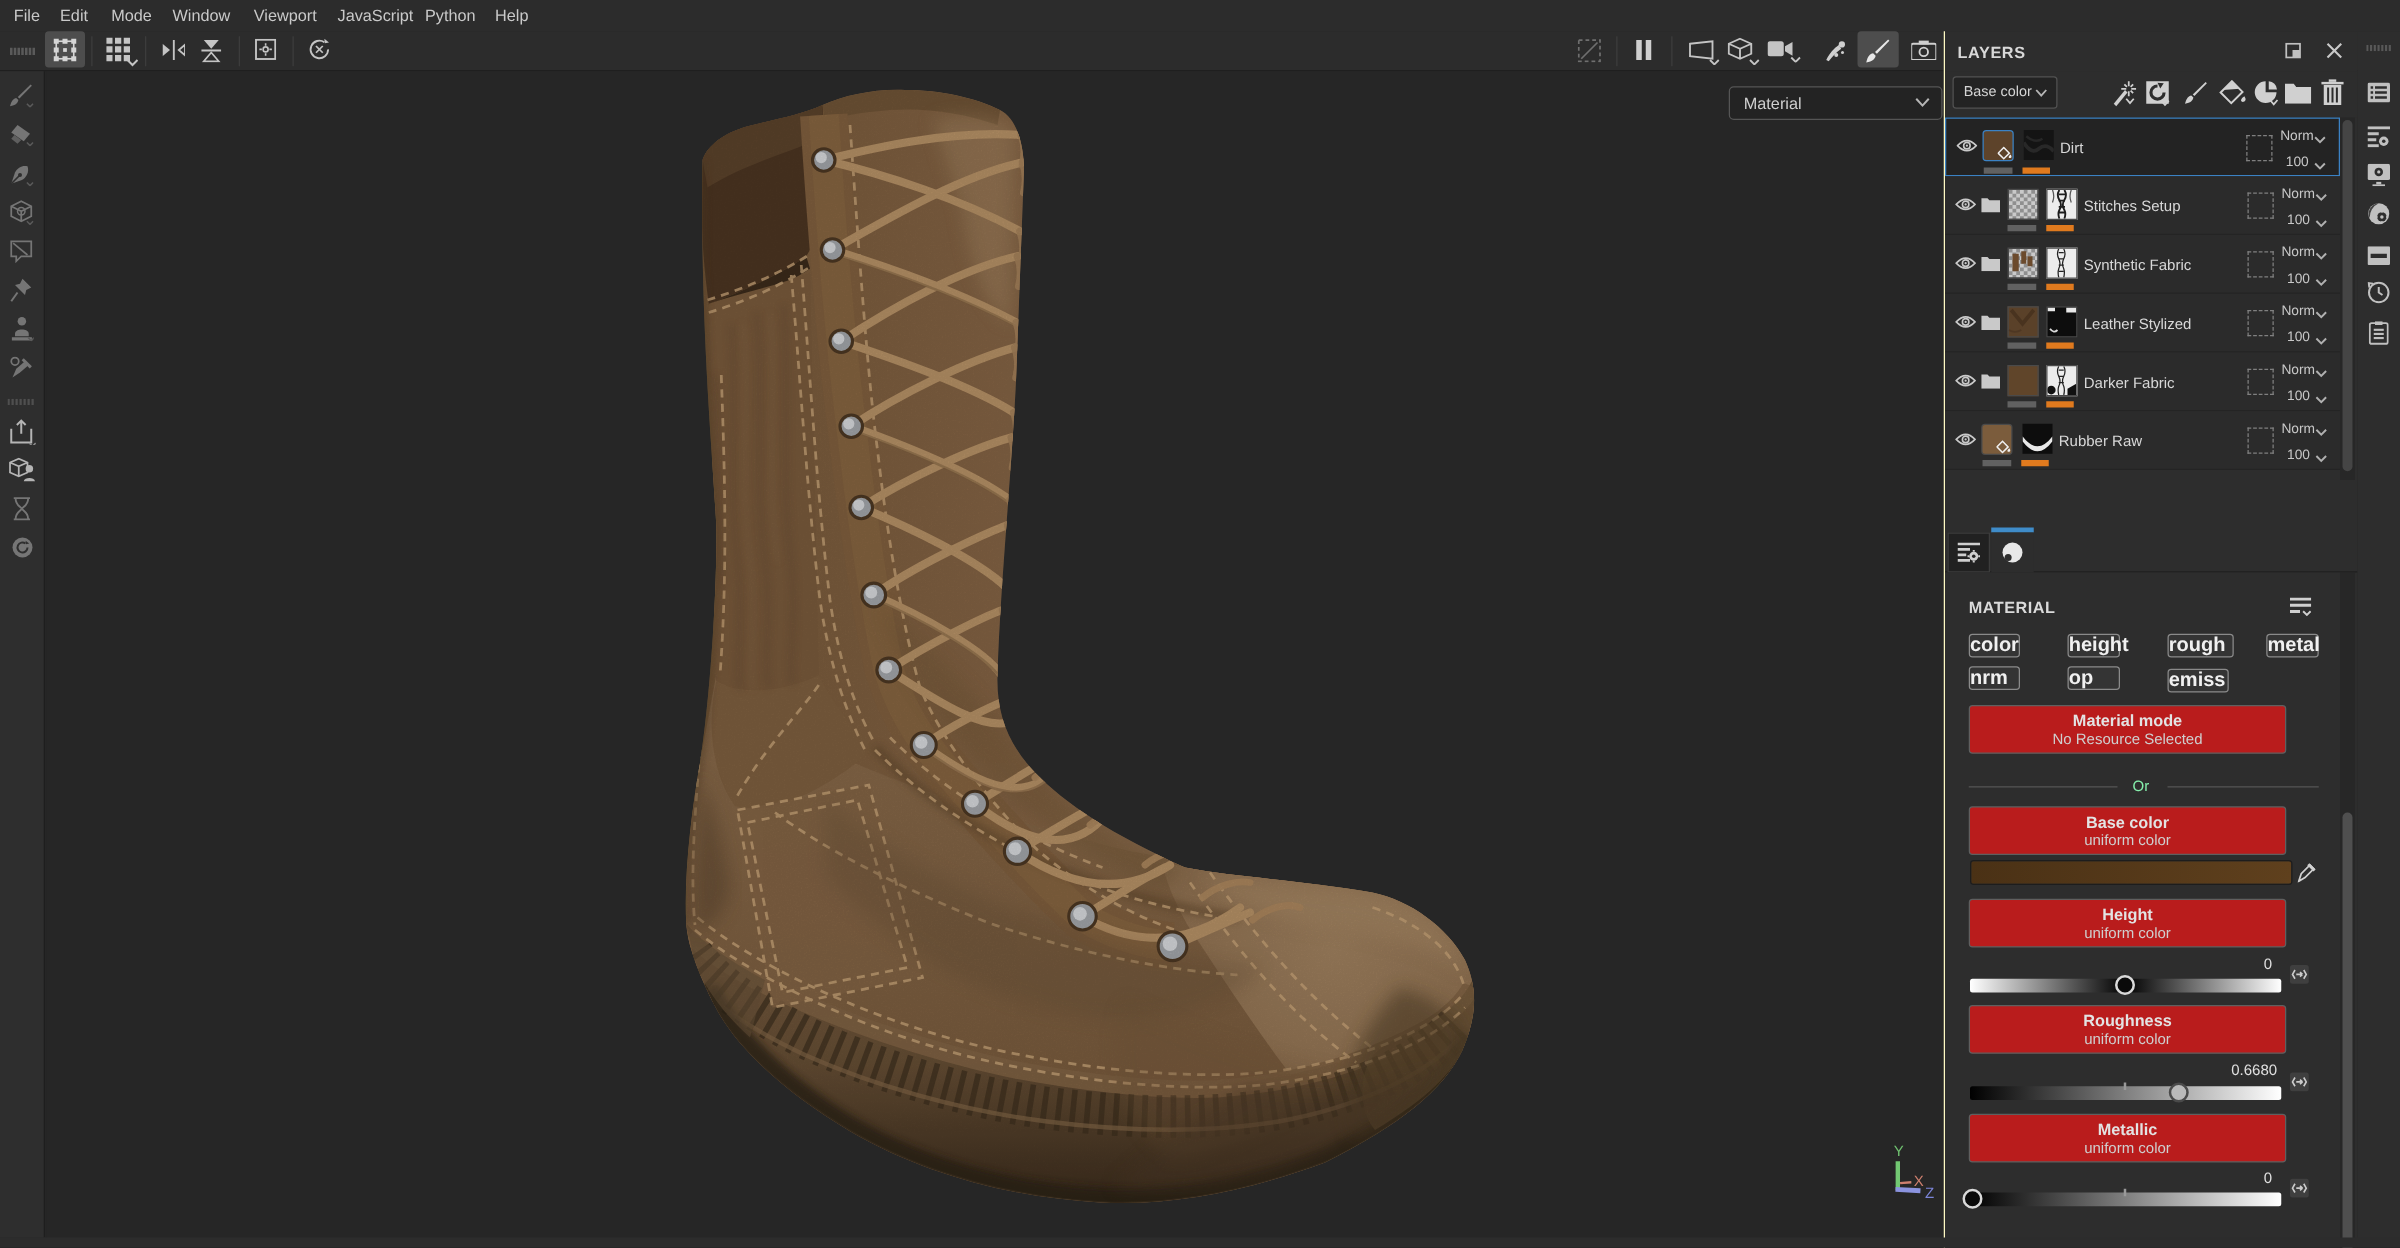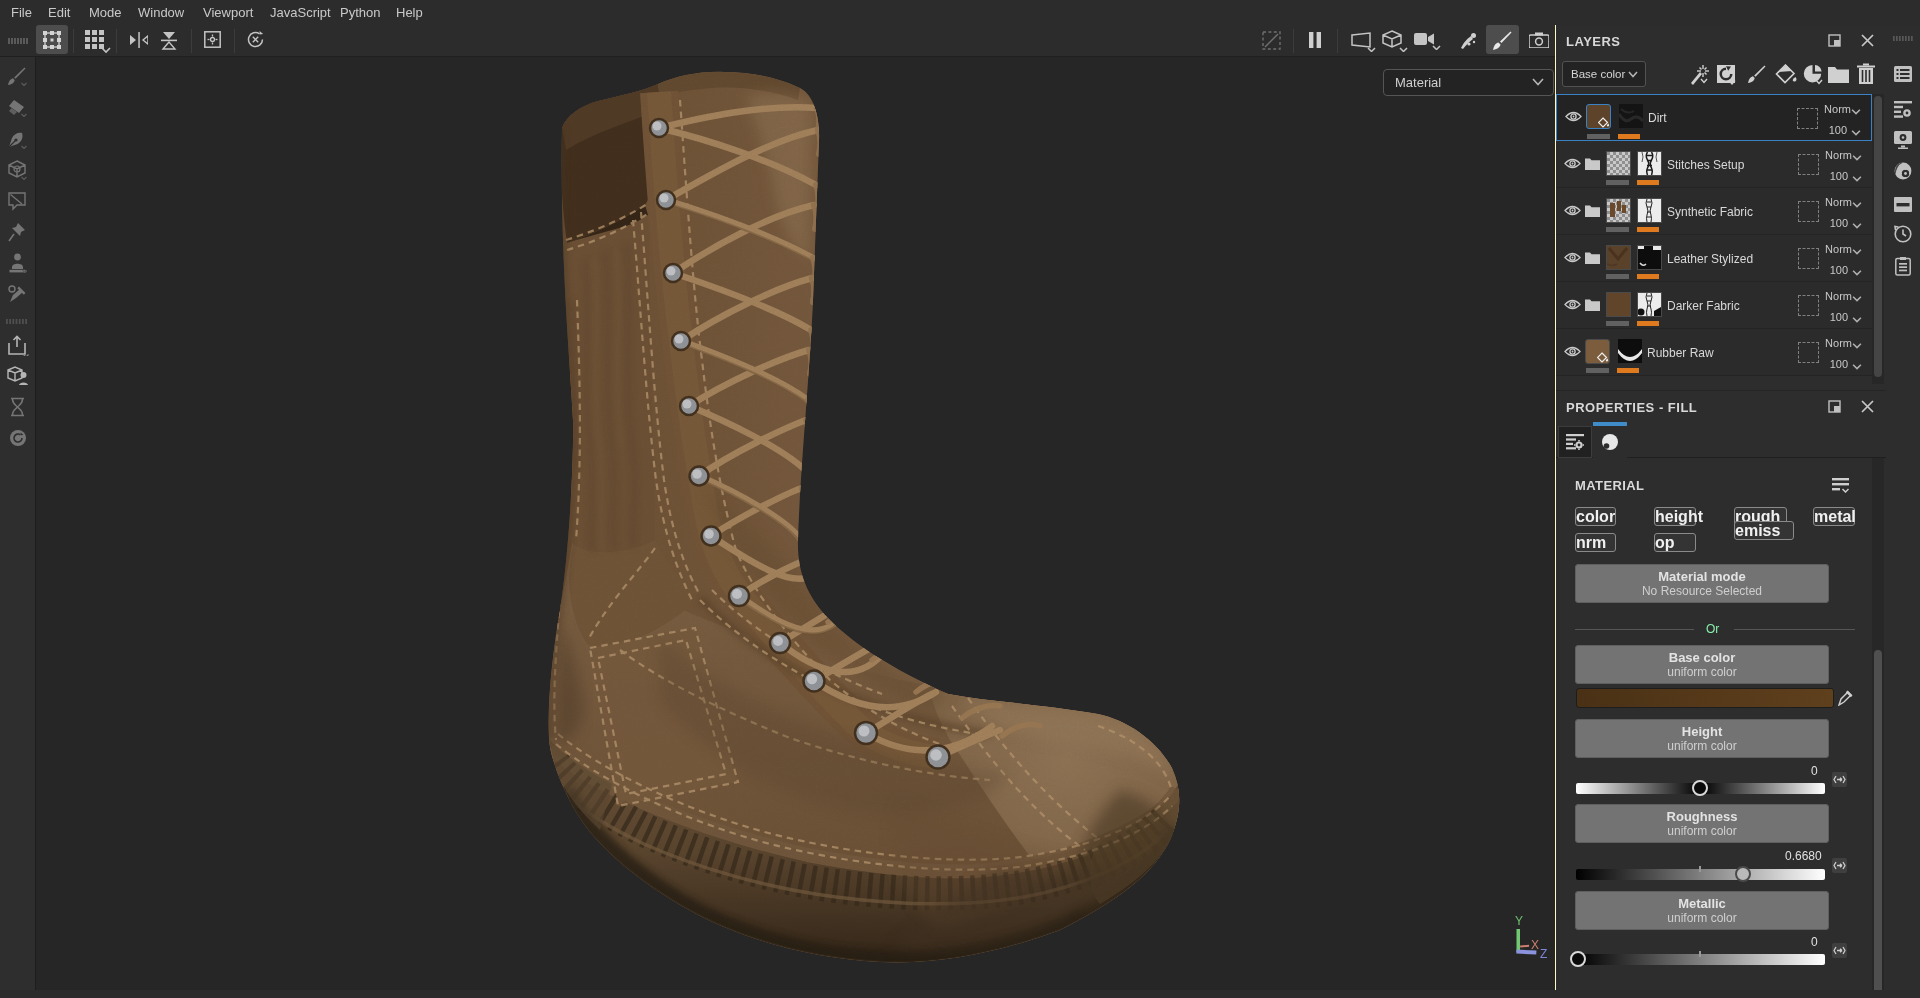--- a/index.html
+++ b/index.html
@@ -37,21 +37,21 @@
   .thumb { position:absolute; top:10px; width:25px; height:25px; border:1px solid #4a4a4a; }
   .maskdash { position:absolute; right:60px; top:13px; width:21px; height:21px;
               border:1px dashed #808080; }
   .gbar { position:absolute; height:5px; background:#616161; }
   .obar { position:absolute; height:5px; background:#e07a1e; }
   
   #rstrip { left:1886px; top:25px; width:34px; height:973px; background:#2d2d2d; }
   
   #bottombar { left:0; top:990px; width:1920px; height:8px; background:#2c2c2c; }
   
-  .pbox { position:absolute; left:19px; width:254px; background:#737373;
+  .pbox { position:absolute; left:19px; width:254px; background:#b91c1c;
     border:1px solid #5f5f5f; border-radius:3px; text-align:center; color:#e3e3e3; }
   .pbox .b { font-weight:bold; font-size:13px; }
   .pbox .s { font-size:12px; color:#cfcfcf; }
   .chip { position:absolute; height:19px; background:#343434; border:1px solid #8a8a8a;
     border-radius:3px; color:#f0f0f0; font-size:16px; font-weight:bold;
     text-align:left; line-height:17px; }
   .slider { position:absolute; left:20px; width:249px; height:11px; border-radius:2px; }
   .sval { position:absolute; font-size:12px; color:#e0e0e0; }
   .sbtn { position:absolute; left:276px; width:15px; height:15px; background:#3f3f3f;
           border-radius:2px; }
@@ -785,30 +785,20 @@
           </svg>
         <div class="gbar" style="left:30px;top:39px;width:23px"></div>
         <div class="obar" style="left:61px;top:39px;width:22px"></div>
       </div>
     </div>
 
     <div class="abs" style="left:316px;top:69px;width:12px;height:290px;background:#272727">
       <div class="abs" style="left:2px;top:2px;width:8px;height:281px;background:#454545;border-radius:4px"></div>
     </div>
 
-    <div class="phead" style="top:365px;height:32px;border-top:1px solid #242424">
-      <div class="ttl">PROPERTIES - FILL</div>
-      <svg style="position:absolute;right:45px;top:9px" width="13" height="13" viewBox="0 0 13 13">
-          <rect x="1" y="1" width="11" height="11" fill="none" stroke="#c0c0c0" stroke-width="1.4"></rect>
-          <rect x="6" y="6" width="6" height="6" fill="#c0c0c0"></rect>
-        </svg>
-      <svg style="position:absolute;right:12px;top:9px" width="13" height="13" viewBox="0 0 13 13">
-          <path d="M1 1 L12 12 M12 1 L1 12" stroke="#c8c8c8" stroke-width="1.7"></path>
-        </svg>
-    </div>
 
     <div class="abs" style="left:0;top:397px;width:330px;height:36px;border-bottom:1px solid #1f1f1f">
       <div class="abs" style="left:2px;top:4px;width:34px;height:32px;background:#212121;border:1px solid #3c3c3c">
         <svg style="position:absolute;left:7px;top:7px" width="18" height="17" viewBox="0 0 18 17">
           <g fill="#cfcfcf">
               <rect x="0" y="0" width="18" height="2.2"></rect>
               <rect x="0" y="4.4" width="10" height="2.2"></rect>
               <rect x="0" y="8.8" width="7" height="2.2"></rect>
               <rect x="0" y="13.2" width="10" height="2.2"></rect>
             </g>
@@ -841,21 +831,21 @@
             <rect x="0" y="10" width="8" height="2.4"></rect>
           </g>
         <path d="M10.5 11 l3 3 l3 -3" fill="none" stroke="#cfcfcf" stroke-width="1.5"></path>
       </svg>
       <div class="chip" style="left:19px;top:49px;width:41px">color</div>
       <div class="chip" style="left:98px;top:49px;width:42px">height</div>
       <div class="chip" style="left:178px;top:49px;width:53px">rough</div>
       <div class="chip" style="left:257px;top:49px;width:42px">metal</div>
       <div class="chip" style="left:19px;top:75px;width:41px">nrm</div>
       <div class="chip" style="left:98px;top:75px;width:42px">op</div>
-      <div class="chip" style="left:178px;top:63px;width:60px">emiss</div>
+      <div class="chip" style="left:178px;top:77px;width:49px">emiss</div>
 
       <div class="pbox" style="top:106px;height:39px;padding-top:4px">
         <div class="b">Material mode</div>
           <div class="s">No Resource Selected</div>
       </div>
 
       <div class="abs" style="left:19px;top:171px;width:119px;height:1px;background:#555"></div>
       <div class="abs" style="left:150px;top:164px;font-size:12px;color:#86efac">Or</div>
       <div class="abs" style="left:178px;top:171px;width:121px;height:1px;background:#555"></div>
 

